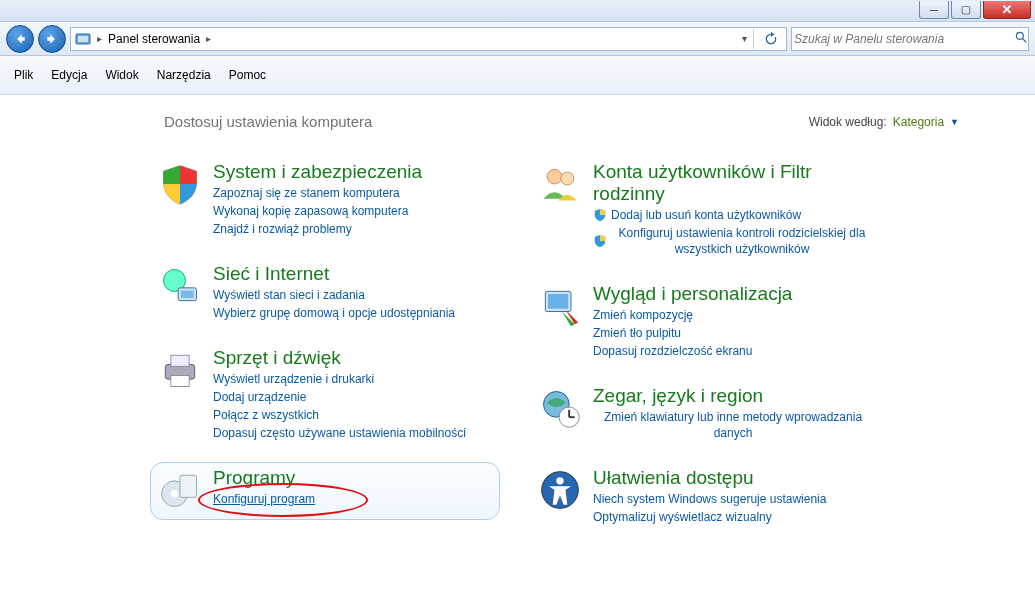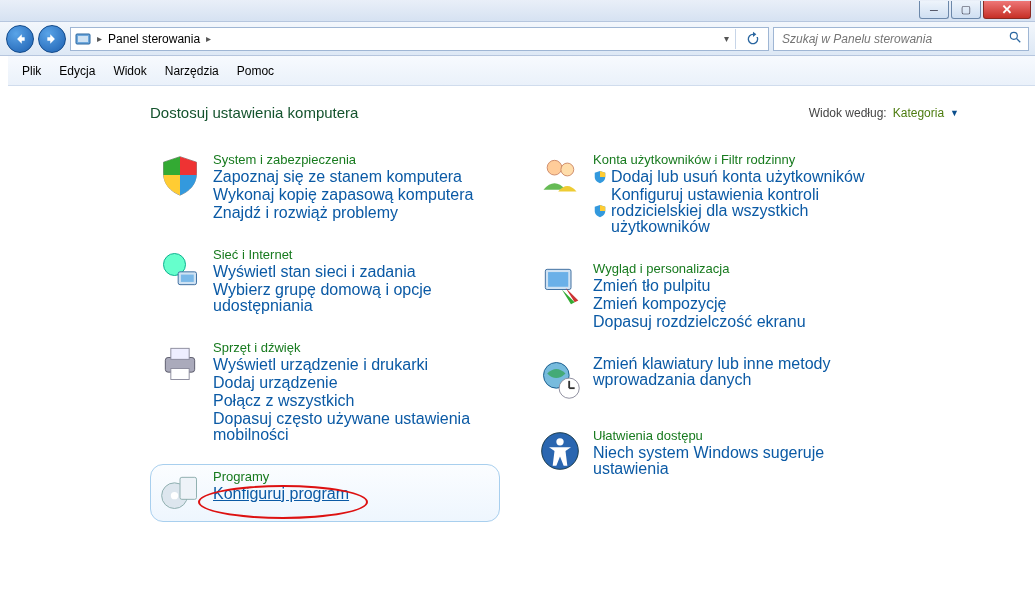--- a/index.html
+++ b/index.html
@@ -71,67 +71,67 @@
     padding: 0 4px;
     gap:6px;
   }
   .addr-icon{width:16px;height:16px;display:flex;align-items:center;justify-content:center;}
   .addr-text{color:#000000;}
   .addr-chev{color:#555;font-size:10px;}
   .addr-right{margin-left:auto;display:flex;align-items:center;gap:6px;}
   .addr-sep{width:1px;height:20px;background:#c7d5e8;}
   .refresh{width:22px;height:22px;display:flex;align-items:center;justify-content:center;}
   .searchbox {
-    width: 256px;
+    width: 238px;
     height:24px;
     background:#fff;
     border:1px solid #9fb6d4;
     display:flex;
     align-items:center;
-    padding: 0 6px;
+    padding: 0 0;
     gap:6px;
   }
   .searchbox input{
     flex:1;border:none;outline:none;font-style:italic;color:#777;font-size:12px;
     background:transparent;
   }
   .searchbox .mag{color:#2a5ca8;}
 
   
   .menubar{
-    height: 30px;
+    height: 39px;
     background: linear-gradient(#f7fafe,#eaf1fa);
     border-bottom:1px solid #d0dced;
     display:flex;
     align-items:center;
     padding: 0 6px;
     gap: 2px;
     font-size:12px;
-    margin-left:8px;
   }
   .menuitem{padding:2px 8px;}
 
   
   .content{
     flex:1;
     background:#fff;
     padding: 18px 36px 18px 150px;
     overflow:auto;
     position:relative;
   }
   .header-row{
     display:flex;
     align-items:center;
     justify-content:space-between;
     margin-bottom: 26px;
     padding-right: 40px;
   }
   .header-title{
-    color:#14532d;
+    color:#737373;
     font-size:15px;
+    margin-left:14px;
   }
   .viewby{display:flex;align-items:center;gap:6px;font-size:12px;}
   .viewby .lbl{color:#444;text-align:center;}
   .viewby .val{color:#4d7c0f;}
   .viewby .caret{color:#0a4e8c;font-size:9px;}
 
   .columns{
     display:flex;
     gap: 30px;
   }
@@ -150,27 +150,27 @@
     border-radius:13px;
   }
   .cat-icon{
     width:46px;height:46px;flex-shrink:0;
     display:flex;align-items:center;justify-content:center;
     position:relative;
   }
   .cat-body{display:flex;flex-direction:column;gap:2px;}
   .cat-title{
     color: #177a1e;
-    font-size:13px;
+    font-size:19px;
   }
   .cat-link{
     color:#0b5aa5;
-    font-size:16px;
+    font-size:12px;
     line-height:16px;
-    display:flex;align-items:center;gap:4px;
+    display:flex;align-items:center;gap:4px;text-align:center;
   }
   .cat-link.underlined{text-decoration:underline;}
   .mini-shield{width:14px;height:14px;flex-shrink:0;}
 
   
   .red-ring{
     position:absolute;
     left: 47px;
     top: 20px;
     width: 170px;
@@ -367,52 +367,54 @@
           <div class="cat-icon">
             <svg width="44" height="44" viewBox="0 0 48 48">
               <rect x="8" y="8" width="28" height="22" rx="2" fill="#cfe2f3" stroke="#369"></rect>
               <rect x="11" y="11" width="22" height="16" fill="#6ab0e8"></rect>
               <path d="M30 28 L44 42 L40 44 Z" fill="#c33"></path>
               <path d="M26 30 L40 44 L36 46 Z" fill="#3a3"></path>
             </svg>
           </div>
           <div class="cat-body">
             <div class="cat-title">Wygląd i personalizacja</div>
+            <div class="cat-link">Zmień kompozycję</div>
             <div class="cat-link">Zmień tło pulpitu</div>
-            <div class="cat-link">Zmień kompozycję</div>
             <div class="cat-link">Dopasuj rozdzielczość ekranu</div>
           </div>
         </div>
 
         <div class="category">
           <div class="cat-icon">
             <svg width="44" height="44" viewBox="0 0 48 48">
               <circle cx="20" cy="20" r="14" fill="#7bd" stroke="#158"></circle>
               <path d="M10 18 Q20 8 30 18 Q20 28 10 18 Z" fill="#4a7"></path>
               <circle cx="34" cy="34" r="11" fill="#fff" stroke="#889"></circle>
               <line x1="34" y1="34" x2="34" y2="26" stroke="#333" stroke-width="2"></line>
               <line x1="34" y1="34" x2="40" y2="34" stroke="#333" stroke-width="2"></line>
             </svg>
           </div>
           <div class="cat-body">
+            <div class="cat-title">Zegar, język i region</div>
             <div class="cat-link">Zmień klawiatury lub inne metody wprowadzania danych</div>
           </div>
         </div>
 
         <div class="category">
           <div class="cat-icon">
             <svg width="44" height="44" viewBox="0 0 48 48">
               <circle cx="24" cy="24" r="20" fill="#2a66b0" stroke="#134"></circle>
               <circle cx="24" cy="14" r="4" fill="#fff"></circle>
               <path d="M12 20 H36 L30 24 L32 40 L28 40 L24 30 L20 40 L16 40 L18 24 Z" fill="#fff"></path>
             </svg>
           </div>
           <div class="cat-body">
             <div class="cat-title">Ułatwienia dostępu</div>
             <div class="cat-link">Niech system Windows sugeruje ustawienia</div>
+            <div class="cat-link">Optymalizuj wyświetlacz wizualny</div>
           </div>
         </div>
 
       </div>
 
     </div>
   </div>
 </div>
 
 </body></html>

